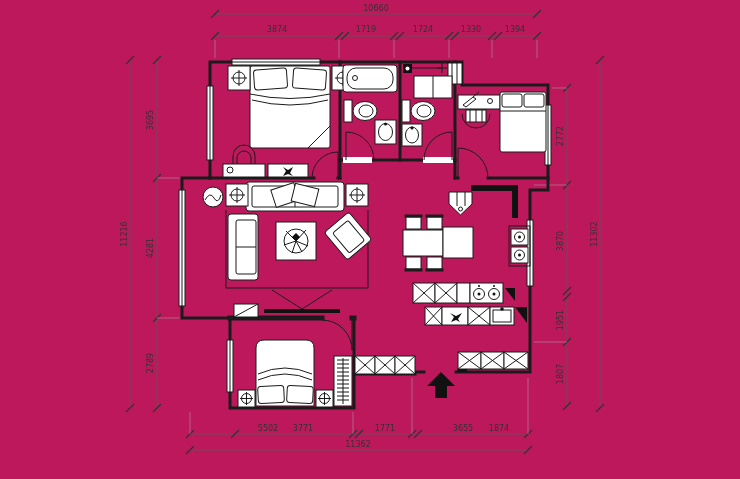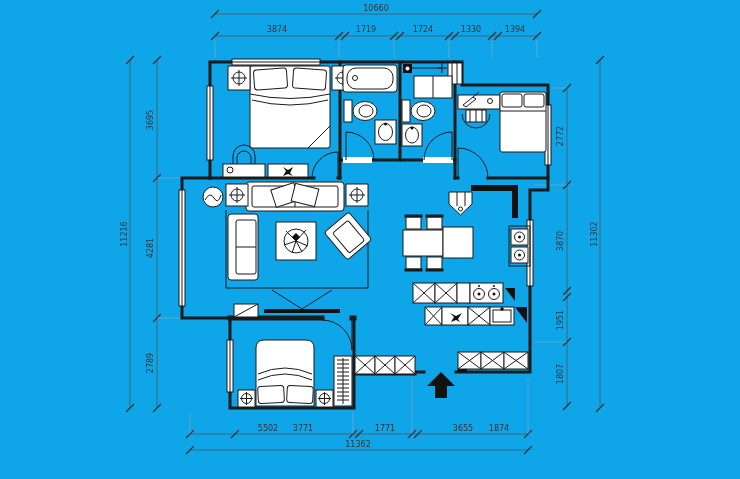--- a/index.html
+++ b/index.html
@@ -1,16 +1,16 @@
 <!DOCTYPE html>
 <html><head>
 <meta charset="utf-8">
 <style>
   html,body{margin:0;padding:0;background:#ffffff;}
-  #stage{position:relative;width:740px;height:479px;background:#0ea5e9;overflow:hidden;
+  #stage{position:relative;width:740px;height:479px;background:#be185d;overflow:hidden;
          font-family:"DejaVu Sans", sans-serif;}
   svg{position:absolute;left:0;top:0;}
   text{font-family:"DejaVu Sans", sans-serif;font-size:8px;fill:#333;}
   .wall{stroke:#1b1b1b;stroke-width:3;fill:none;stroke-linecap:square;}
   .wall4{stroke:#1b1b1b;stroke-width:5;fill:none;stroke-linecap:square;}
   .thin{stroke:#1b1b1b;stroke-width:1;fill:none;}
   .thin2{stroke:#1b1b1b;stroke-width:1;fill:#fff;}
   .dim{stroke:#555;stroke-width:0.8;fill:none;}
   .tick{stroke:#333;stroke-width:1.2;}
   .ext{stroke:#aaa;stroke-width:0.5;}

